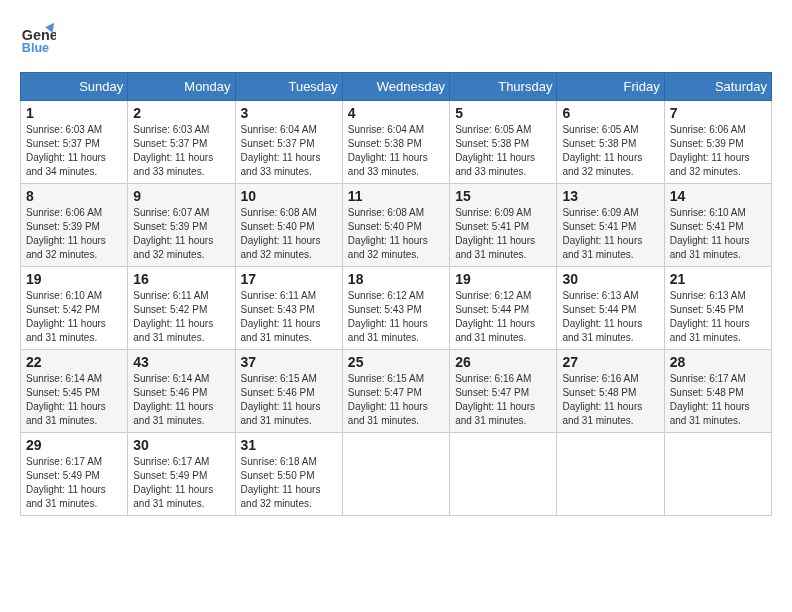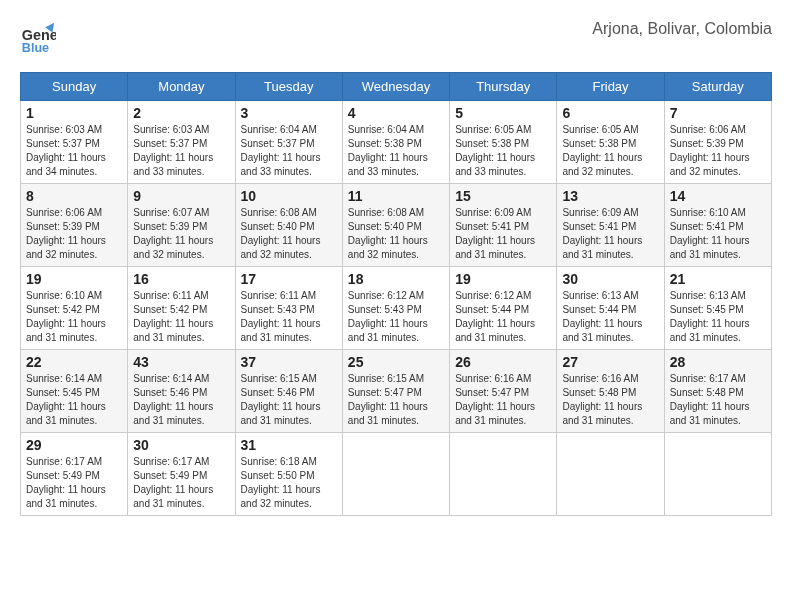--- a/index.html
+++ b/index.html
@@ -37,21 +37,21 @@
     }
     .calendar {
       width: 100%;
       border-collapse: collapse;
       font-size: 11px;
     }
     .calendar th {
       background: #3a7abf;
       color: #fff;
       padding: 6px 4px;
-      text-align: center;
+      text-align: right;
       font-size: 13px;
       font-weight: normal;
       border: 1px solid #2e6aaa;
     }
     .calendar td {
       border: 1px solid #ccc;
       vertical-align: top;
       padding: 4px 5px;
       width: 107px;
       min-height: 80px;
@@ -79,21 +79,20 @@
 
 <div class="header">
   <div class="logo">
     <svg class="logo-icon" viewBox="0 0 40 40">
       <text x="2" y="22" font-size="16" font-weight="bold" fill="#333">General</text>
       <text x="2" y="36" font-size="14" font-weight="bold" fill="#4a90d9">Blue</text>
       <polygon points="28,8 38,3 36,14" fill="#4a90d9"></polygon>
     </svg>
   </div>
   <div class="title-block">
-    <div class="location">Arjona, Bolivar, Colombia</div>
   </div>
 </div>
 
 <table class="calendar">
   <thead>
     <tr id="weekday-header">
         <th>Sunday</th>
         <th>Monday</th>
         <th>Tuesday</th>
         <th>Wednesday</th>

